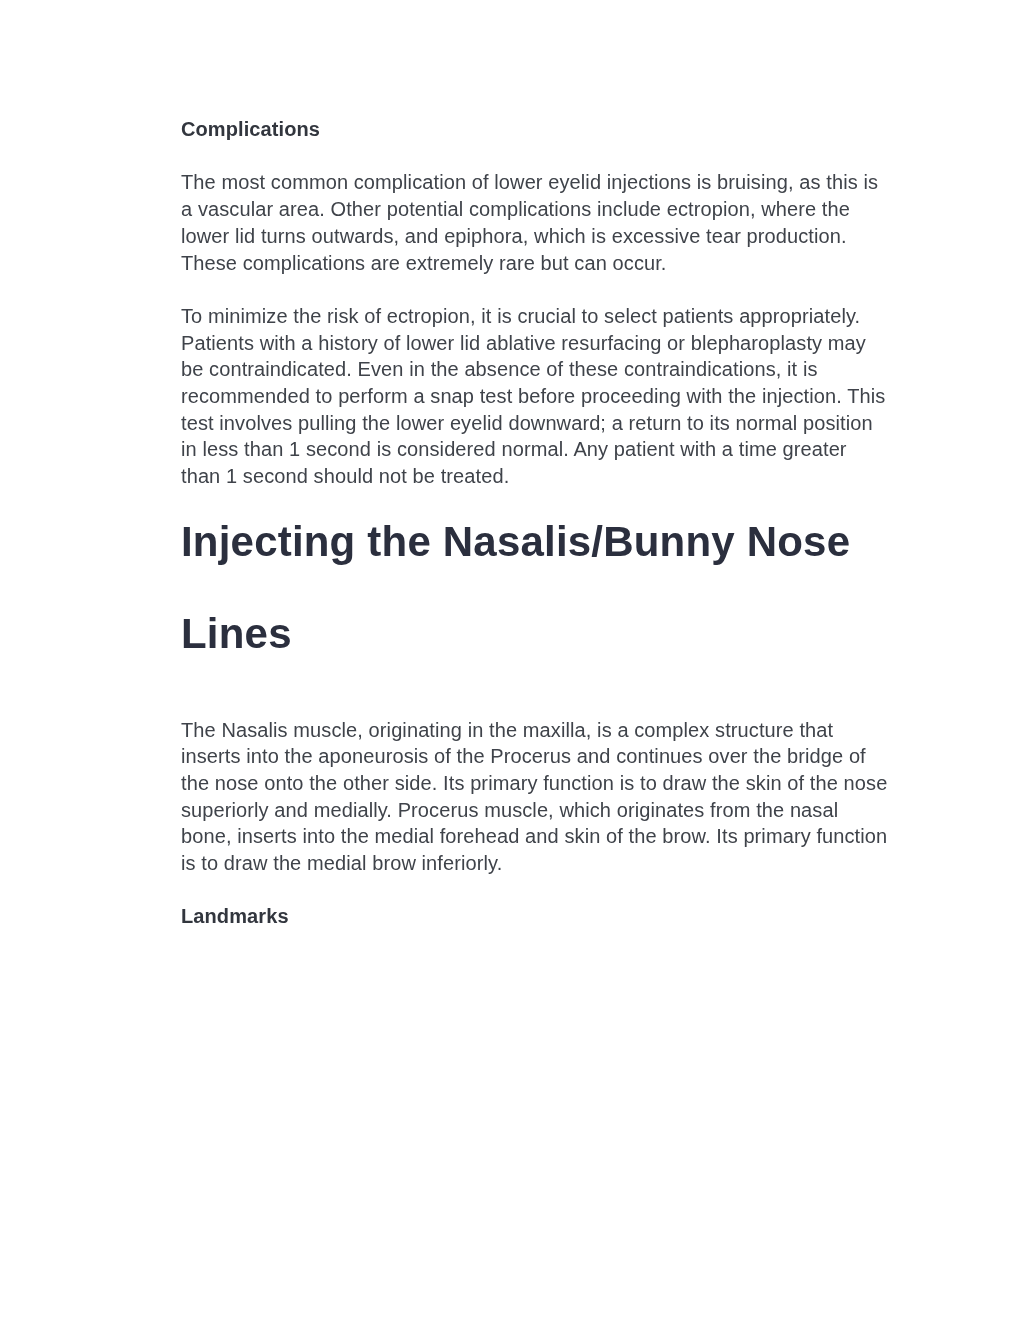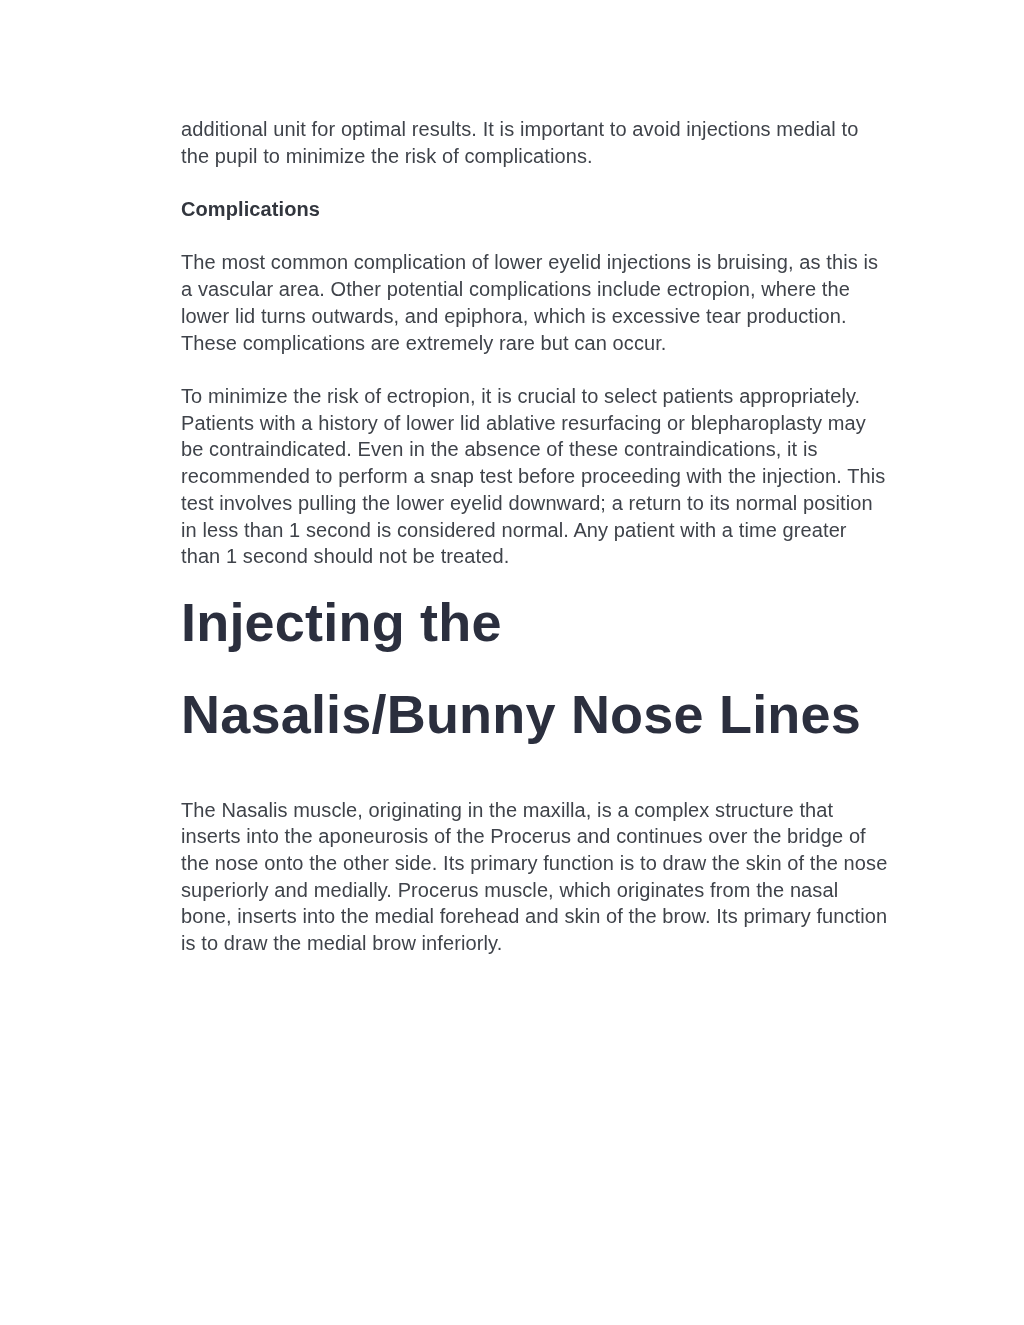--- a/index.html
+++ b/index.html
@@ -32,39 +32,39 @@
   }
   .sub-heading {
     font-size: 20px;
     line-height: 26.7px;
     font-weight: 700;
     color: var(--subheading-color, #32363e);
     margin: 0 0 26.7px 0;
     letter-spacing: 0.1px;
   }
   .main-heading {
-    font-size: 54px;
+    font-size: 42px;
     line-height: 92px;
     font-weight: 700;
     color: var(--heading-color, #2b2f3e);
     margin: -21px 0 37px 0;
     letter-spacing: 0.2px;
   }
 </style>
 </head>
 <body style="background: rgb(255, 255, 255);">
 
 <div class="page-content">
-  <p class="body-paragraph">additional unit for optimal results. It is important to avoid injections medial to the pupil to minimize the risk of complications.</p>
 
   <h3 class="sub-heading">Complications</h3>
 
   <p class="body-paragraph">The most common complication of lower eyelid injections is bruising, as this is a vascular area. Other potential complications include ectropion, where the lower lid turns outwards, and epiphora, which is excessive tear production. These complications are extremely rare but can occur.</p>
 
   <p class="body-paragraph">To minimize the risk of ectropion, it is crucial to select patients appropriately. Patients with a history of lower lid ablative resurfacing or blepharoplasty may be contraindicated. Even in the absence of these contraindications, it is recommended to perform a snap test before proceeding with the injection. This test involves pulling the lower eyelid downward; a return to its normal position in less than 1 second is considered normal. Any patient with a time greater than 1 second should not be treated.</p>
 
   <h1 class="main-heading">Injecting the Nasalis/Bunny Nose Lines</h1>
 
 
 
   <p class="body-paragraph">The Nasalis muscle, originating in the maxilla, is a complex structure that inserts into the aponeurosis of the Procerus and continues over the bridge of the nose onto the other side. Its primary function is to draw the skin of the nose superiorly and medially. Procerus muscle, which originates from the nasal bone, inserts into the medial forehead and skin of the brow. Its primary function is to draw the medial brow inferiorly.</p>
 
+  <h3 class="sub-heading">Landmarks</h3>
 </div>
 
 </body></html>

